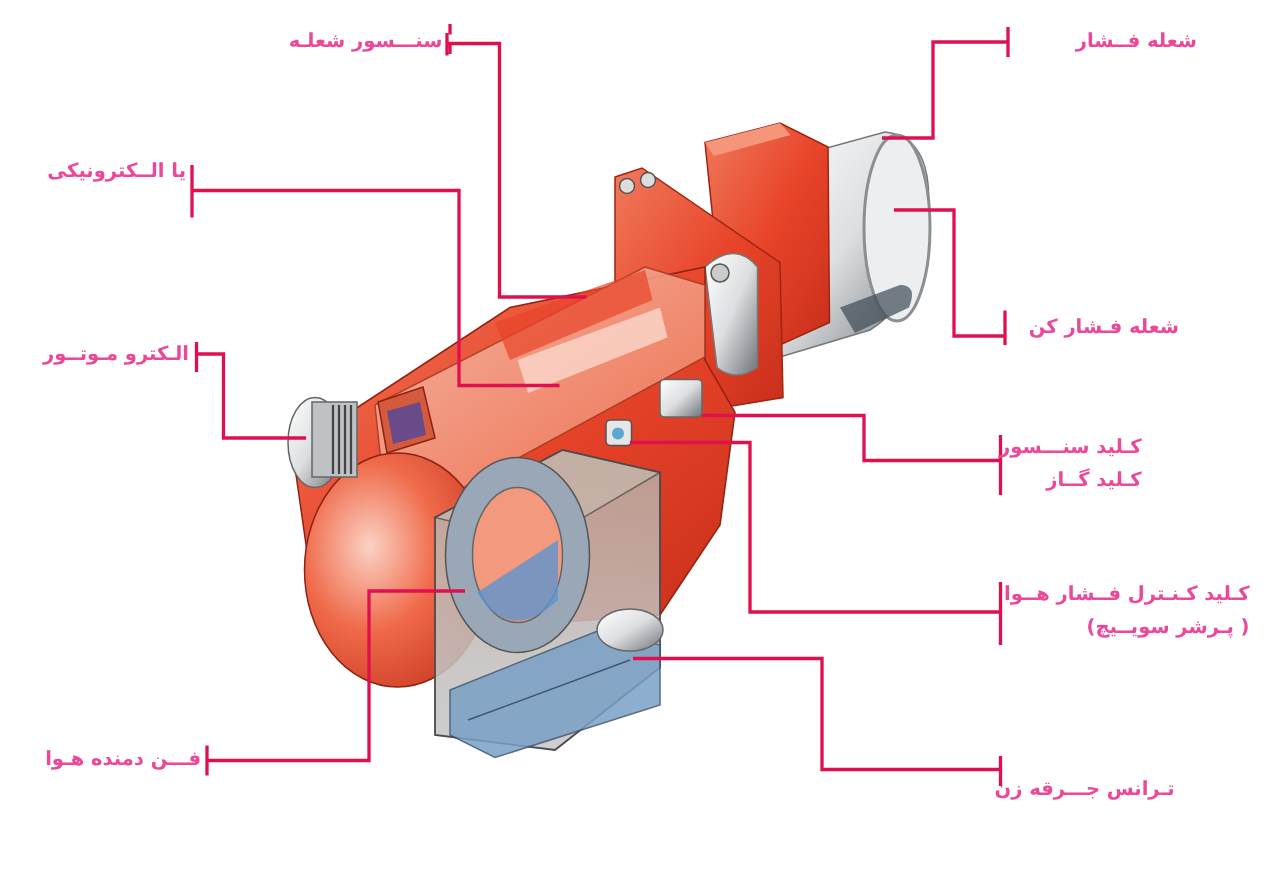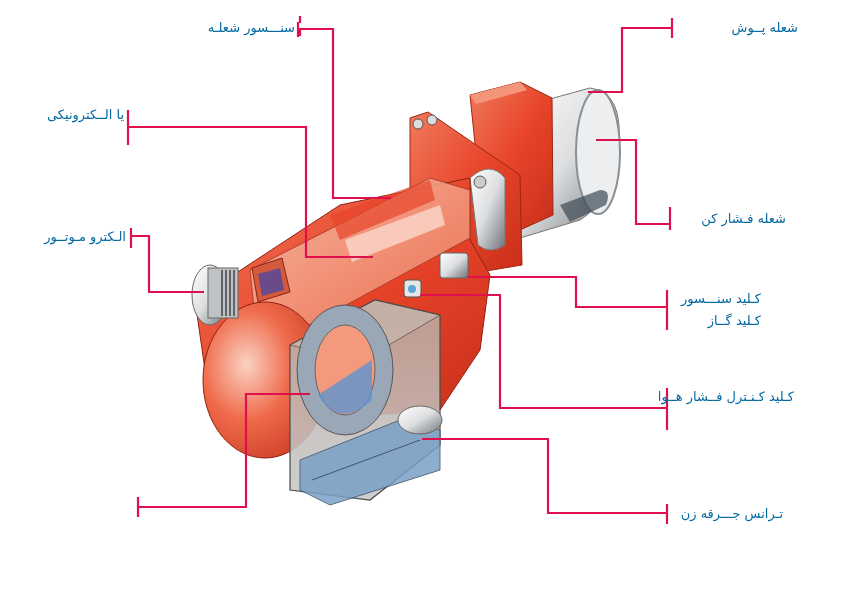--- a/index.html
+++ b/index.html
@@ -1,26 +1,26 @@
 <!DOCTYPE html>
 <html><head>
   <meta charset="utf-8">
   <style>
     html, body { margin: 0; padding: 0; background: #ffffff; }
     body { width: 850px; height: 591px; position: relative; overflow: hidden; font-family: "DejaVu Sans", sans-serif; }
     #stage { position: absolute; left: 0; top: 0; width: 850px; height: 591px; }
     .label {
       position: absolute;
-      color: #0369a1;
+      color: #ec4899;
       font-family: "DejaVu Sans", sans-serif;
       font-size: 13px;
       line-height: 22px;
       direction: rtl;
       white-space: nowrap;
-      font-weight: normal;
+      font-weight: bold;
     }
     .label .line { display: block; }
     .left { text-align: right; }
     .right { text-align: right; }
     svg { position: absolute; left: 0; top: 0; }
   </style>
 </head>
 <body>
 
 <div id="stage">
@@ -164,35 +164,39 @@
   </div>
 
   <div class="label left" style="left:20px; top:104px; width:104px;">
     <span class="line">یا الــکترونیکی</span>
   </div>
 
   <div class="label left" style="left:20px; top:226px; width:106px;">
     <span class="line">الـکترو مـوتــور</span>
   </div>
 
+  <div class="label left" style="left:20px; top:496px; width:114px;">
+    <span class="line">فـــن دمنده هـوا</span>
+  </div>
 
   <div class="label right" style="left:678px; top:17px; width:120px; text-align:left; direction:rtl;">
-    <span class="line" style="text-align:right;">شعله پــوش</span>
+    <span class="line" style="text-align:right;">شعله فــشار</span>
   </div>
 
   <div class="label right" style="left:676px; top:208px; width:110px;">
     <span class="line">شعله فـشار کن</span>
   </div>
 
   <div class="label right" style="left:673px; top:288px; width:88px;">
     <span class="line">کـلید سنـــسور</span>
     <span class="line">کـلید گــاز</span>
   </div>
 
-  <div class="label right" style="left:634px; top:386px; width:160px;">
+  <div class="label right" style="left:673px; top:386px; width:160px;">
     <span class="line">کـلید کـنـترل فــشار هــوا</span>
-  </div>
-
-  <div class="label right" style="left:673px; top:503px; width:110px;">
+    <span class="line">( پـرشر سویــیچ)</span>
+  </div>
+
+  <div class="label right" style="left:673px; top:516px; width:110px;">
     <span class="line">تـرانس جـــرقه زن</span>
   </div>
 
 </div>
 
 </body></html>

